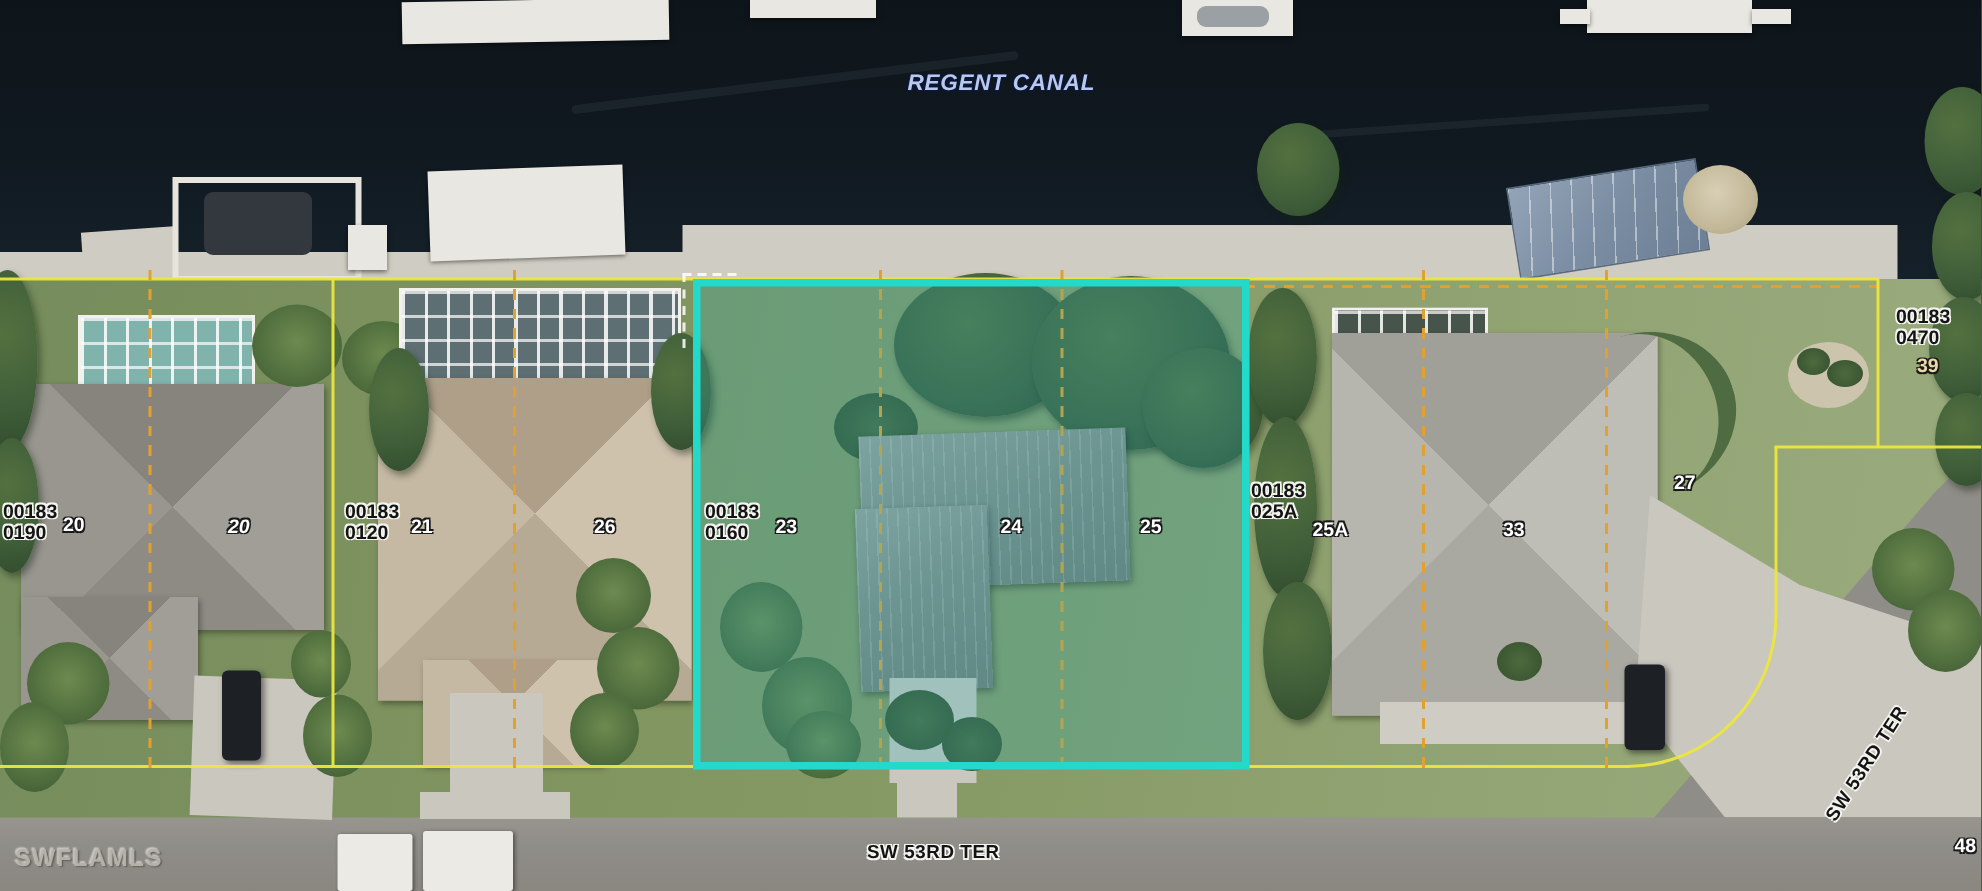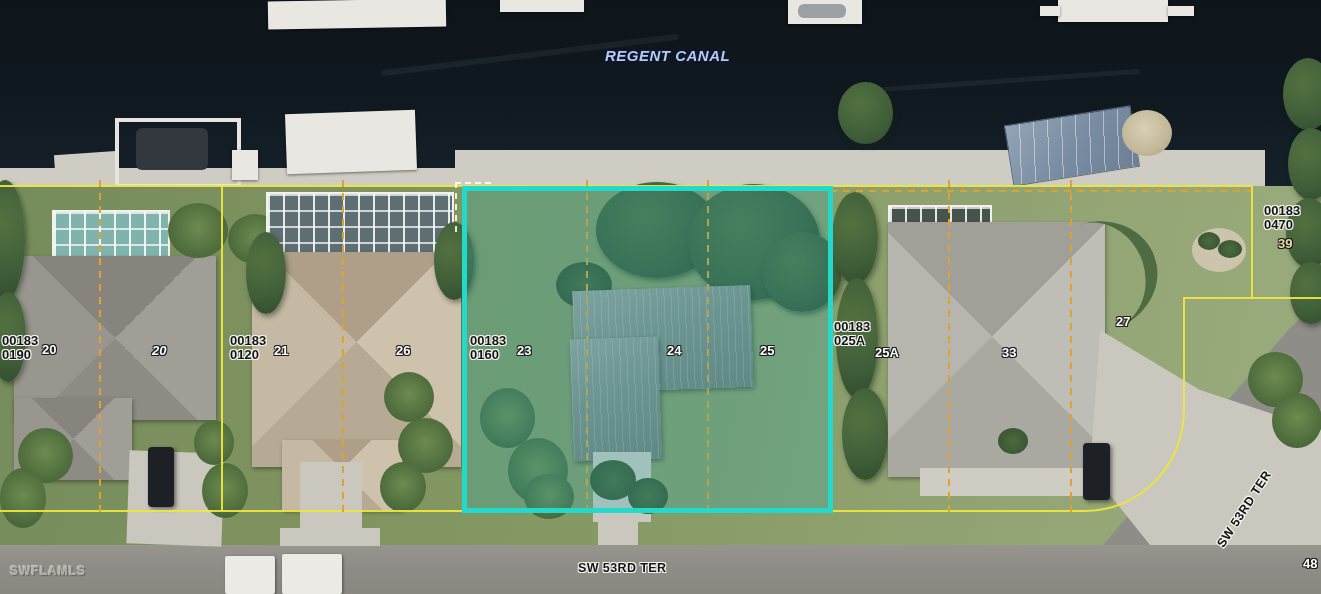--- a/index.html
+++ b/index.html
@@ -64,21 +64,21 @@
   
   .lbl{white-space:nowrap;font-weight:bold;}
   .halo-dark{color:#fff;text-shadow:-1px -1px 0 #1a1a1a,1px -1px 0 #1a1a1a,-1px 1px 0 #1a1a1a,1px 1px 0 #1a1a1a;}
   .halo-light{color:#141414;text-shadow:-1px -1px 0 #f4f4f0,1px -1px 0 #f4f4f0,-1px 1px 0 #f4f4f0,1px 1px 0 #f4f4f0;}
   .lot-num{font-size:13px;}
   .parcel-id{font-size:13px;line-height:14px;}
   #canal-label{font-size:15px;font-style:italic;letter-spacing:0.5px;color:#b9c8ee;
      text-shadow:-1px -1px 0 #0c1734,1px -1px 0 #0c1734,-1px 1px 0 #0c1734,1px 1px 0 #0c1734;}
   .street{font-size:12.5px;letter-spacing:0.4px;}
   #street-right{transform:rotate(-57deg);transform-origin:center;}
-  #watermark{font-size:12px;font-weight:bold;color:rgba(182,180,172,0.95);
+  #watermark{font-size:16px;font-weight:bold;color:rgba(182,180,172,0.95);
      text-shadow:1px 1px 1px rgba(90,88,82,0.8),-1px -1px 1px rgba(245,245,240,0.6);letter-spacing:1px;}
   .veh-dark{background:#1d2126;border-radius:4px;box-shadow:2px 2px 4px rgba(0,0,0,0.5);}
   .veh-white{background:#eceae4;border-radius:2px;box-shadow:1px 1px 3px rgba(0,0,0,0.45);}
   .tiki{border-radius:50%;background:radial-gradient(circle at 45% 40%, #d8cfb6 0%, #c3b898 60%, #a79b7c 100%);}
   .bed{border-radius:50%;background:#cdc4ae;}
 </style>
 </head>
 <body>
 
 <div id="stage">

